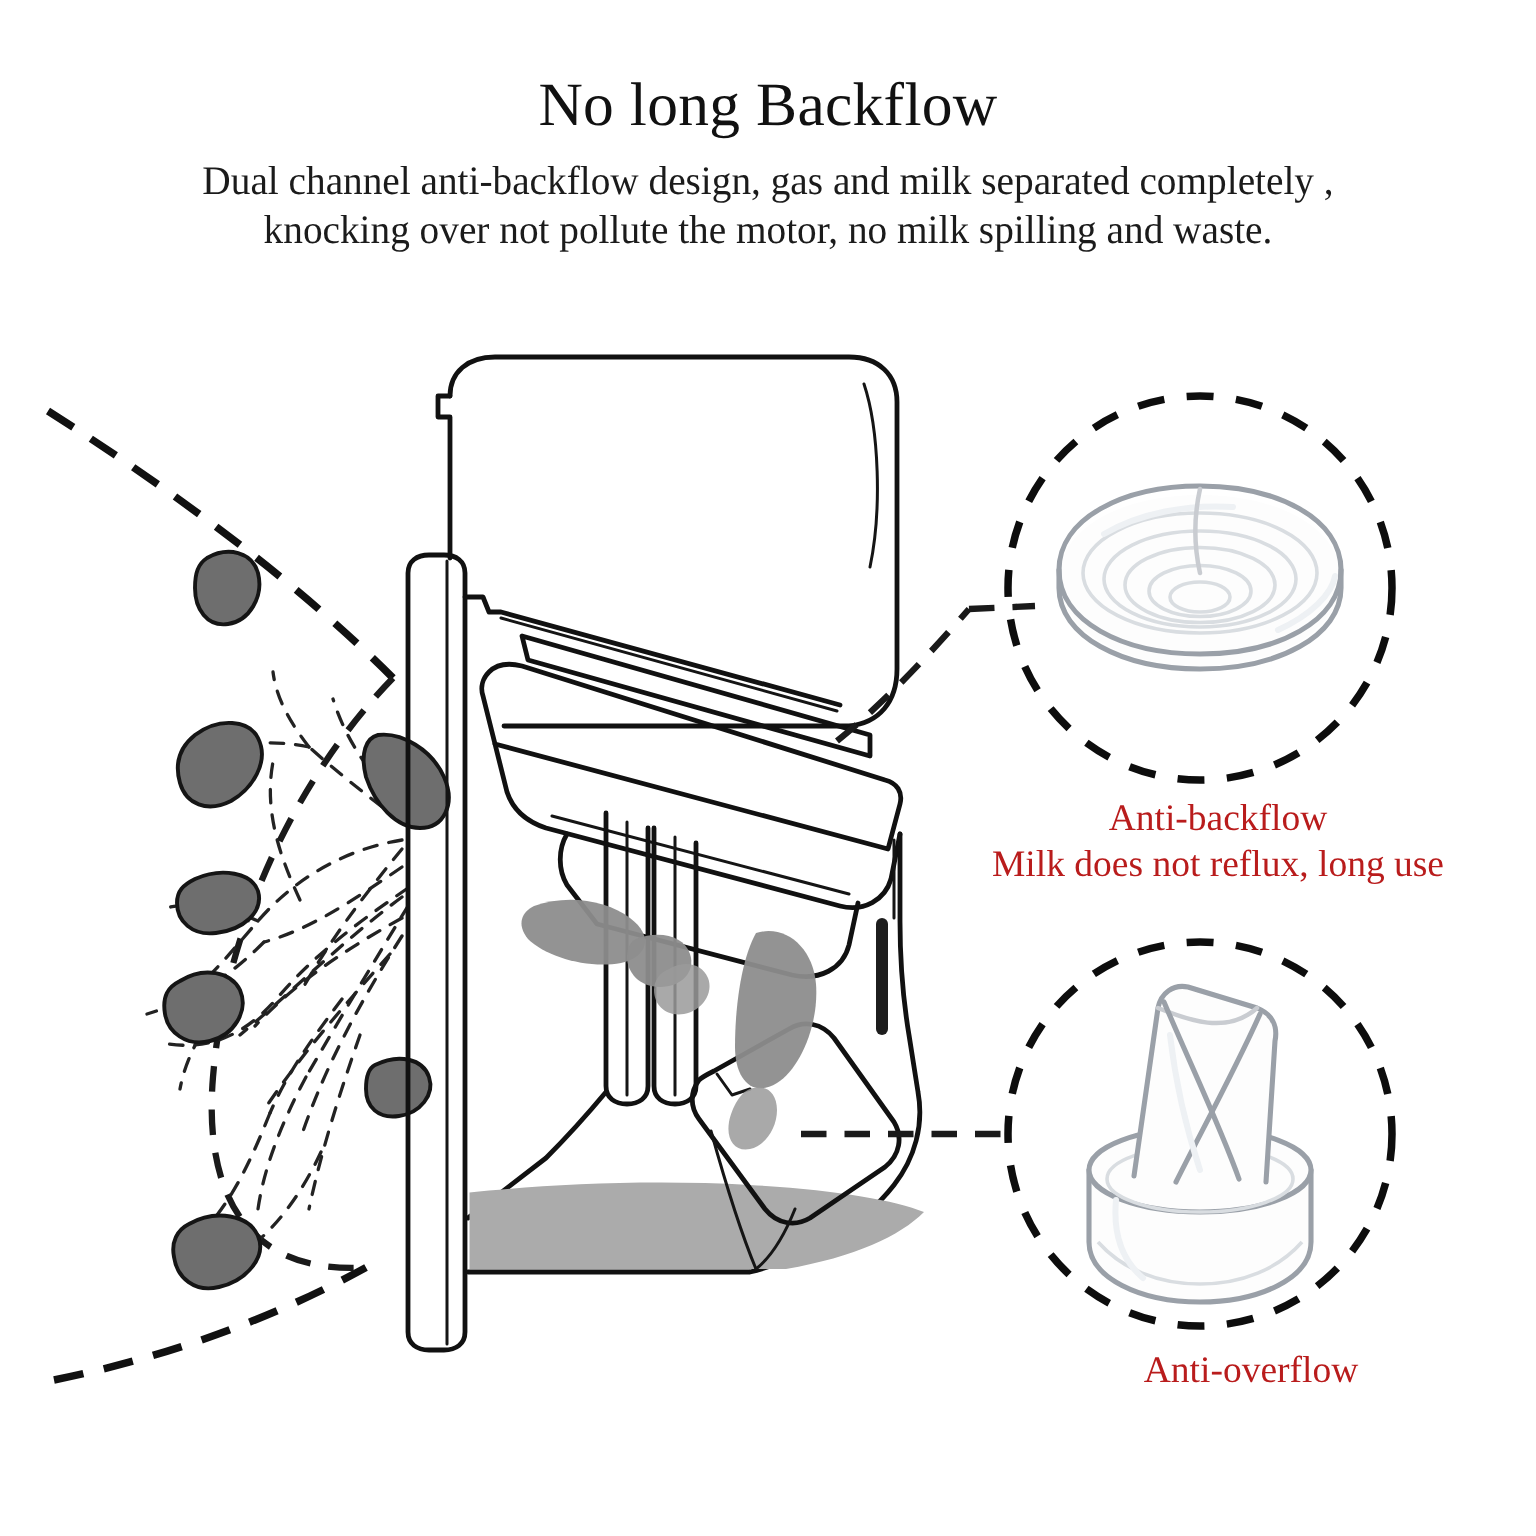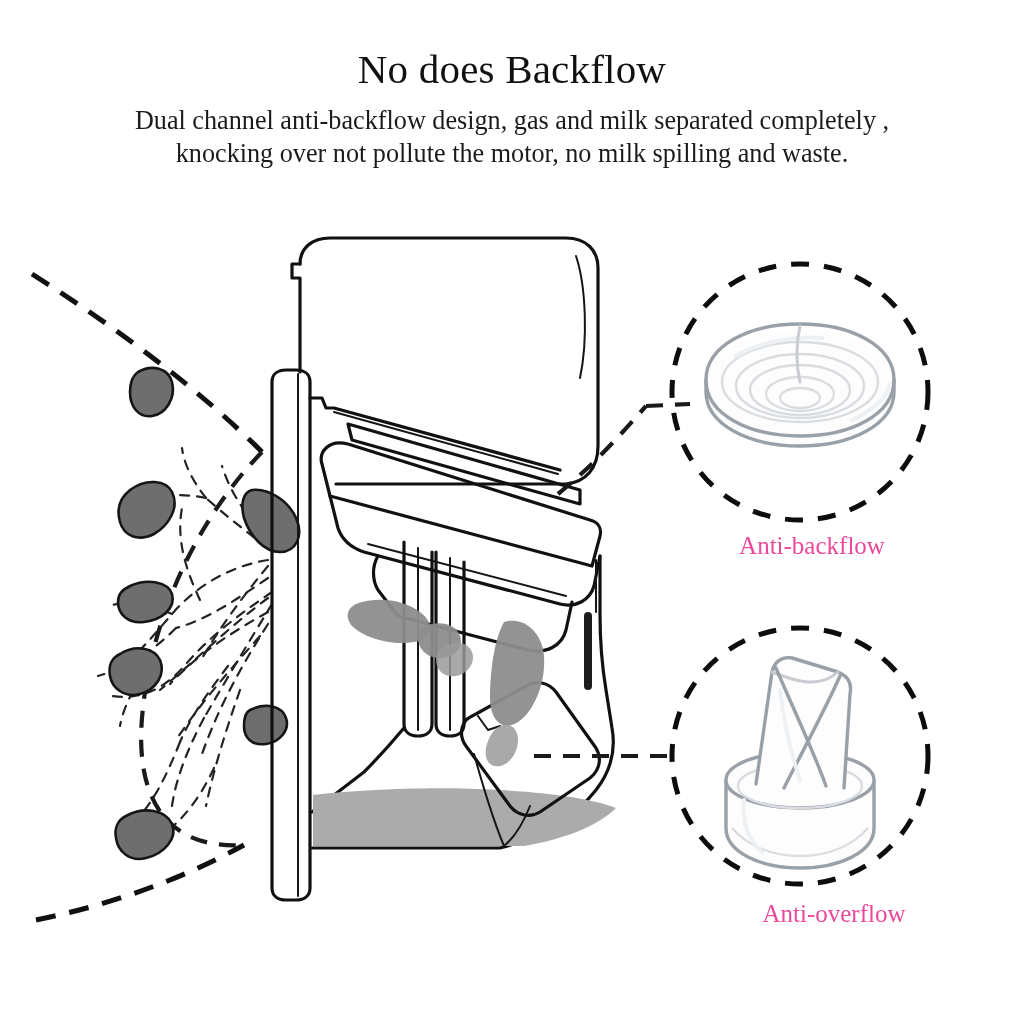--- a/index.html
+++ b/index.html
@@ -41,21 +41,21 @@
     transform-origin: center top;
   }
   #subtitle .sub-line { display: block; white-space: nowrap; }
 
   
   .callout-caption {
     position: absolute;
     text-align: center;
     font-size: 25px;
     line-height: 31px;
-    color: #ec4899;
+    color: #b91c1c;
   }
   #caption-top { left: 600px; top: 530px; width: 424px; }
   #caption-bottom { left: 622px; top: 898px; width: 424px; }
   .callout-caption .cap-line { display: block; white-space: nowrap; }
 
   
   #artwork {
     position: absolute;
     left: 0; top: 0;
     width: 1024px;
@@ -76,21 +76,21 @@
   #artwork .glass-edge-d { fill: none; stroke: #9aa0a8; stroke-width: 3.4; stroke-linejoin: round; stroke-linecap: round; }
   #artwork .glass-ring { fill: none; stroke: #d9dde1; stroke-width: 2.4; }
   #artwork .glass-hi   { fill: none; stroke: #eef1f4; stroke-width: 4.0; stroke-linecap: round; }
   #artwork .vent       { fill: #1d1d1d; }
 </style>
 </head>
 <body>
 
 <div id="page">
 
-  <div id="title">No does Backflow</div>
+  <div id="title">No long Backflow</div>
 
   <div id="subtitle">
     <span class="sub-line">Dual channel anti-backflow design, gas and milk separated completely ,</span>
     <span class="sub-line">knocking over not pollute the motor, no milk spilling and waste.</span>
   </div>
 
   <svg id="artwork" viewBox="0 0 1024 1024">
 
     <g>
       <path class="dash-bold" d="M 32 274 C 120 330 200 390 262 452"></path>
@@ -233,19 +233,20 @@
       <path class="glass-edge" d="M 772 672 C 792 680 818 690 838 672"></path>
       <path class="glass-edge-d" d="M 776 668 C 792 706 814 752 826 786"></path>
       <path class="glass-edge-d" d="M 840 676 C 824 712 800 756 784 788"></path>
       <path class="glass-hi" d="M 780 690 C 784 724 792 756 800 780"></path>
       <path class="glass-hi" d="M 744 800 C 742 822 748 840 762 852"></path>
     </g>
   </svg>
 
   <div id="caption-top" class="callout-caption">
     <span class="cap-line">Anti-backflow</span>
+    <span class="cap-line">Milk does not reflux, long use</span>
   </div>
 
   <div id="caption-bottom" class="callout-caption">
     <span class="cap-line">Anti-overflow</span>
   </div>
 
 </div>
 
 </body></html>

